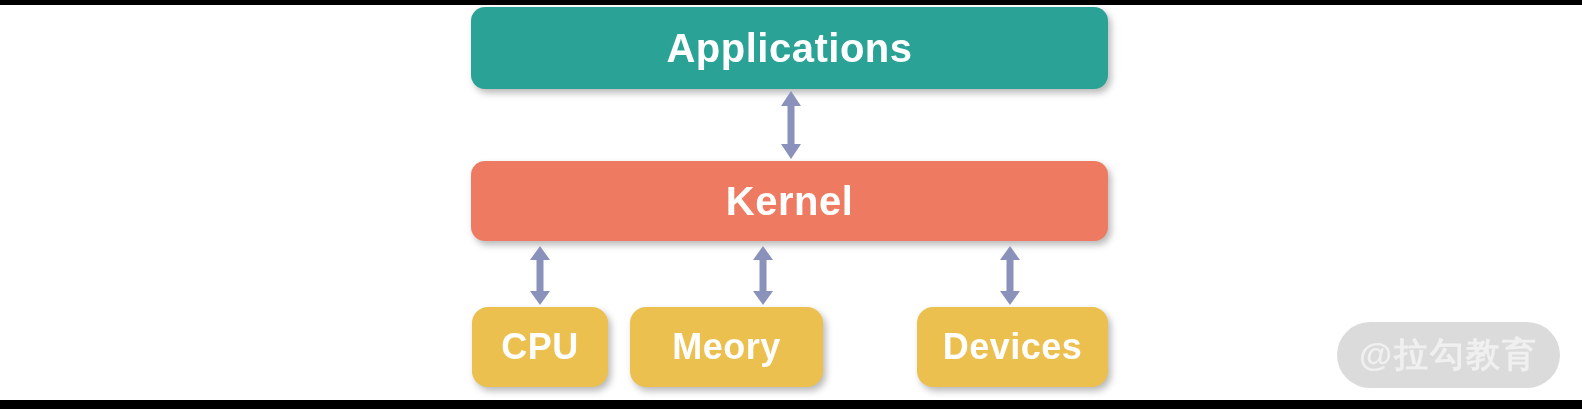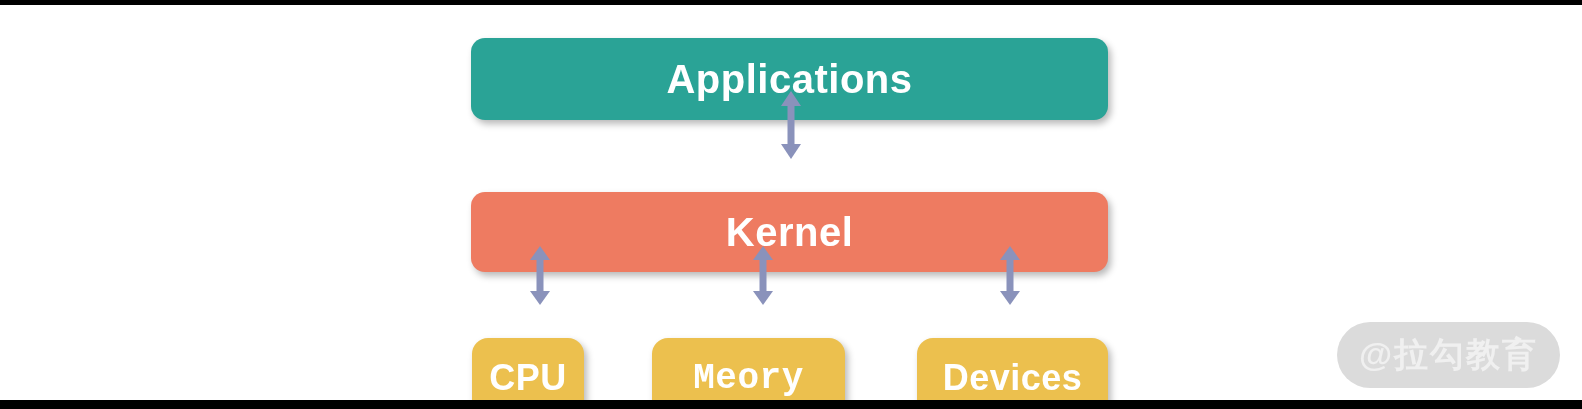--- a/index.html
+++ b/index.html
@@ -27,42 +27,41 @@
   .box {
     position: absolute;
     display: flex;
     align-items: center;
     justify-content: center;
     color: #ffffff;
     font-weight: bold;
     border-radius: 14px;
     box-shadow: 3px 4px 7px rgba(0, 0, 0, 0.28);
     letter-spacing: 0.5px;
-    margin-top: 31px;
   }
   .box.applications {
     left: 471px; top: 7px;
     width: 637px; height: 82px;
     background: #2AA396;
     font-size: 40px;
   }
   .box.kernel {
     left: 471px; top: 161px;
     width: 637px; height: 80px;
     background: #EE7B61;
     font-size: 40px;
   }
   .box.hw {
     top: 307px; height: 80px;
     background: #ECC04E;
     font-size: 36px;
     border-radius: 16px;
   }
-  .box.cpu     { left: 472px; width: 112px; }
-  .box.memory  { left: 652px; width: 193px; font-family: Liberation Mono, monospace; }
+  .box.cpu     { left: 472px; width: 136px; }
+  .box.memory  { left: 630px; width: 193px; }
   .box.devices { left: 917px; width: 191px; }
 
   .arrow {
     position: absolute;
     display: block;
   }
   .arrow.a-app-kernel { left: 780px; top: 91px;  width: 22px; height: 68px; }
   .arrow.a-cpu        { left: 529px; top: 246px; width: 22px; height: 59px; }
   .arrow.a-memory     { left: 752px; top: 246px; width: 22px; height: 59px; }
   .arrow.a-devices    { left: 999px; top: 246px; width: 22px; height: 59px; }

